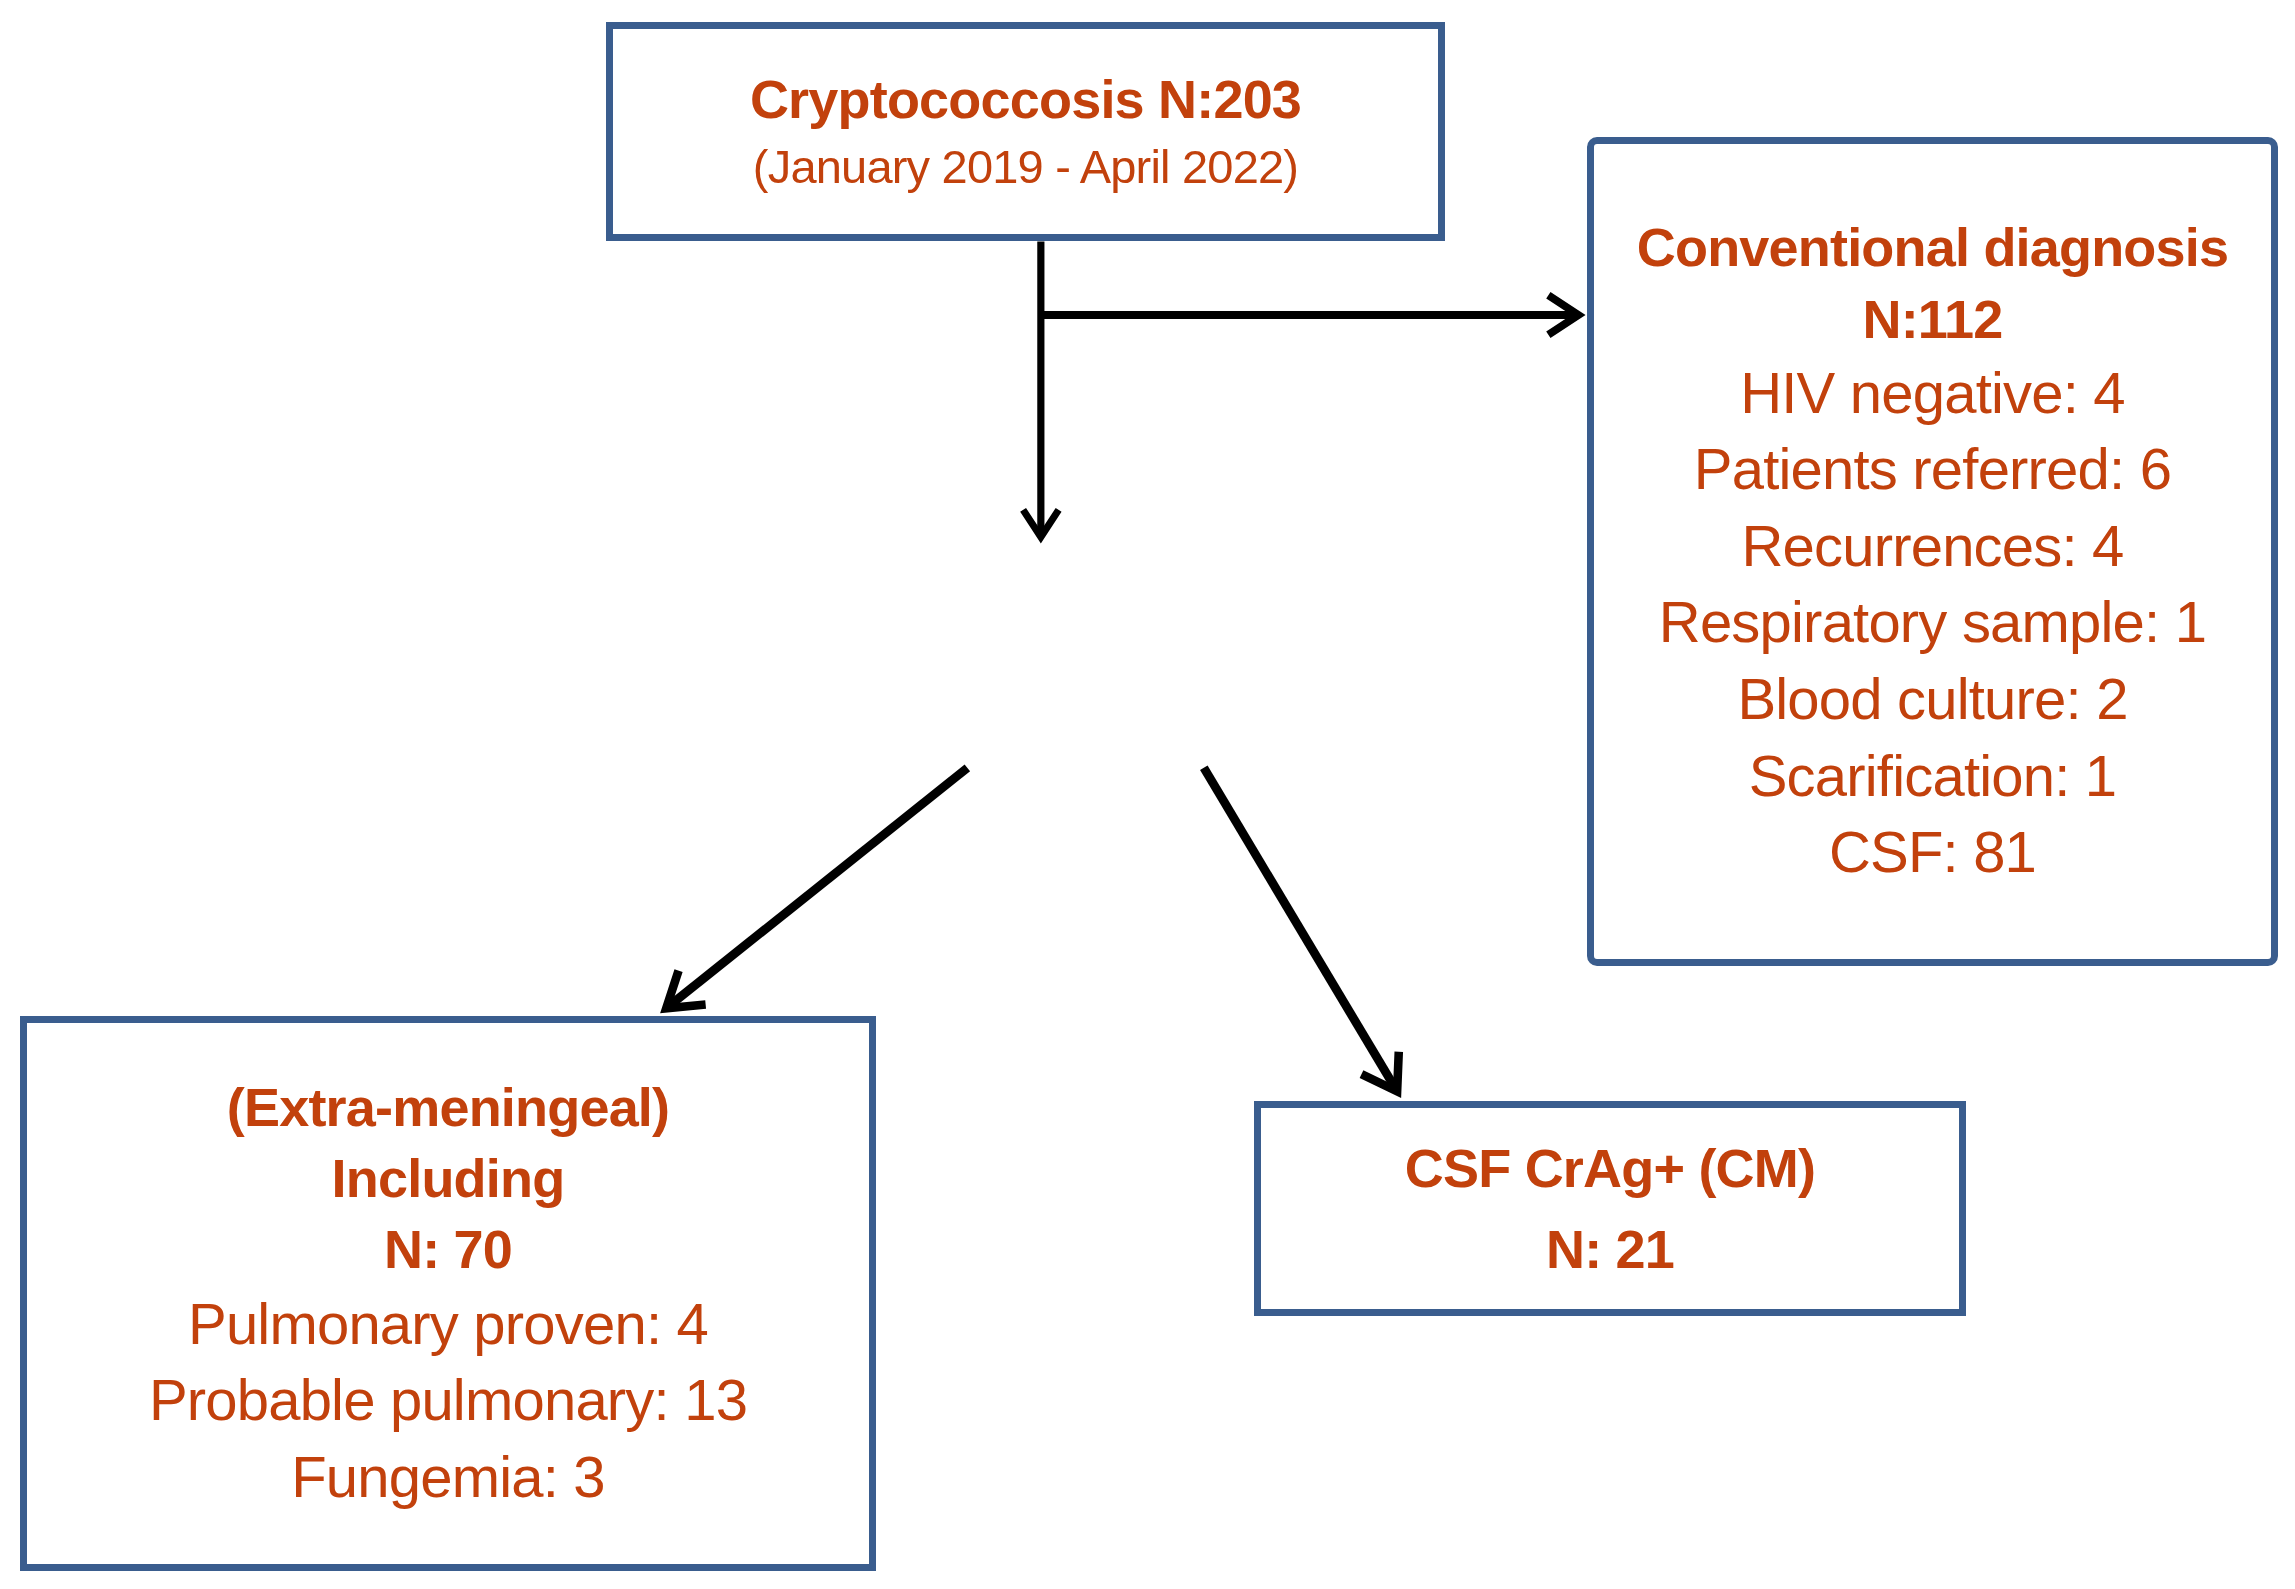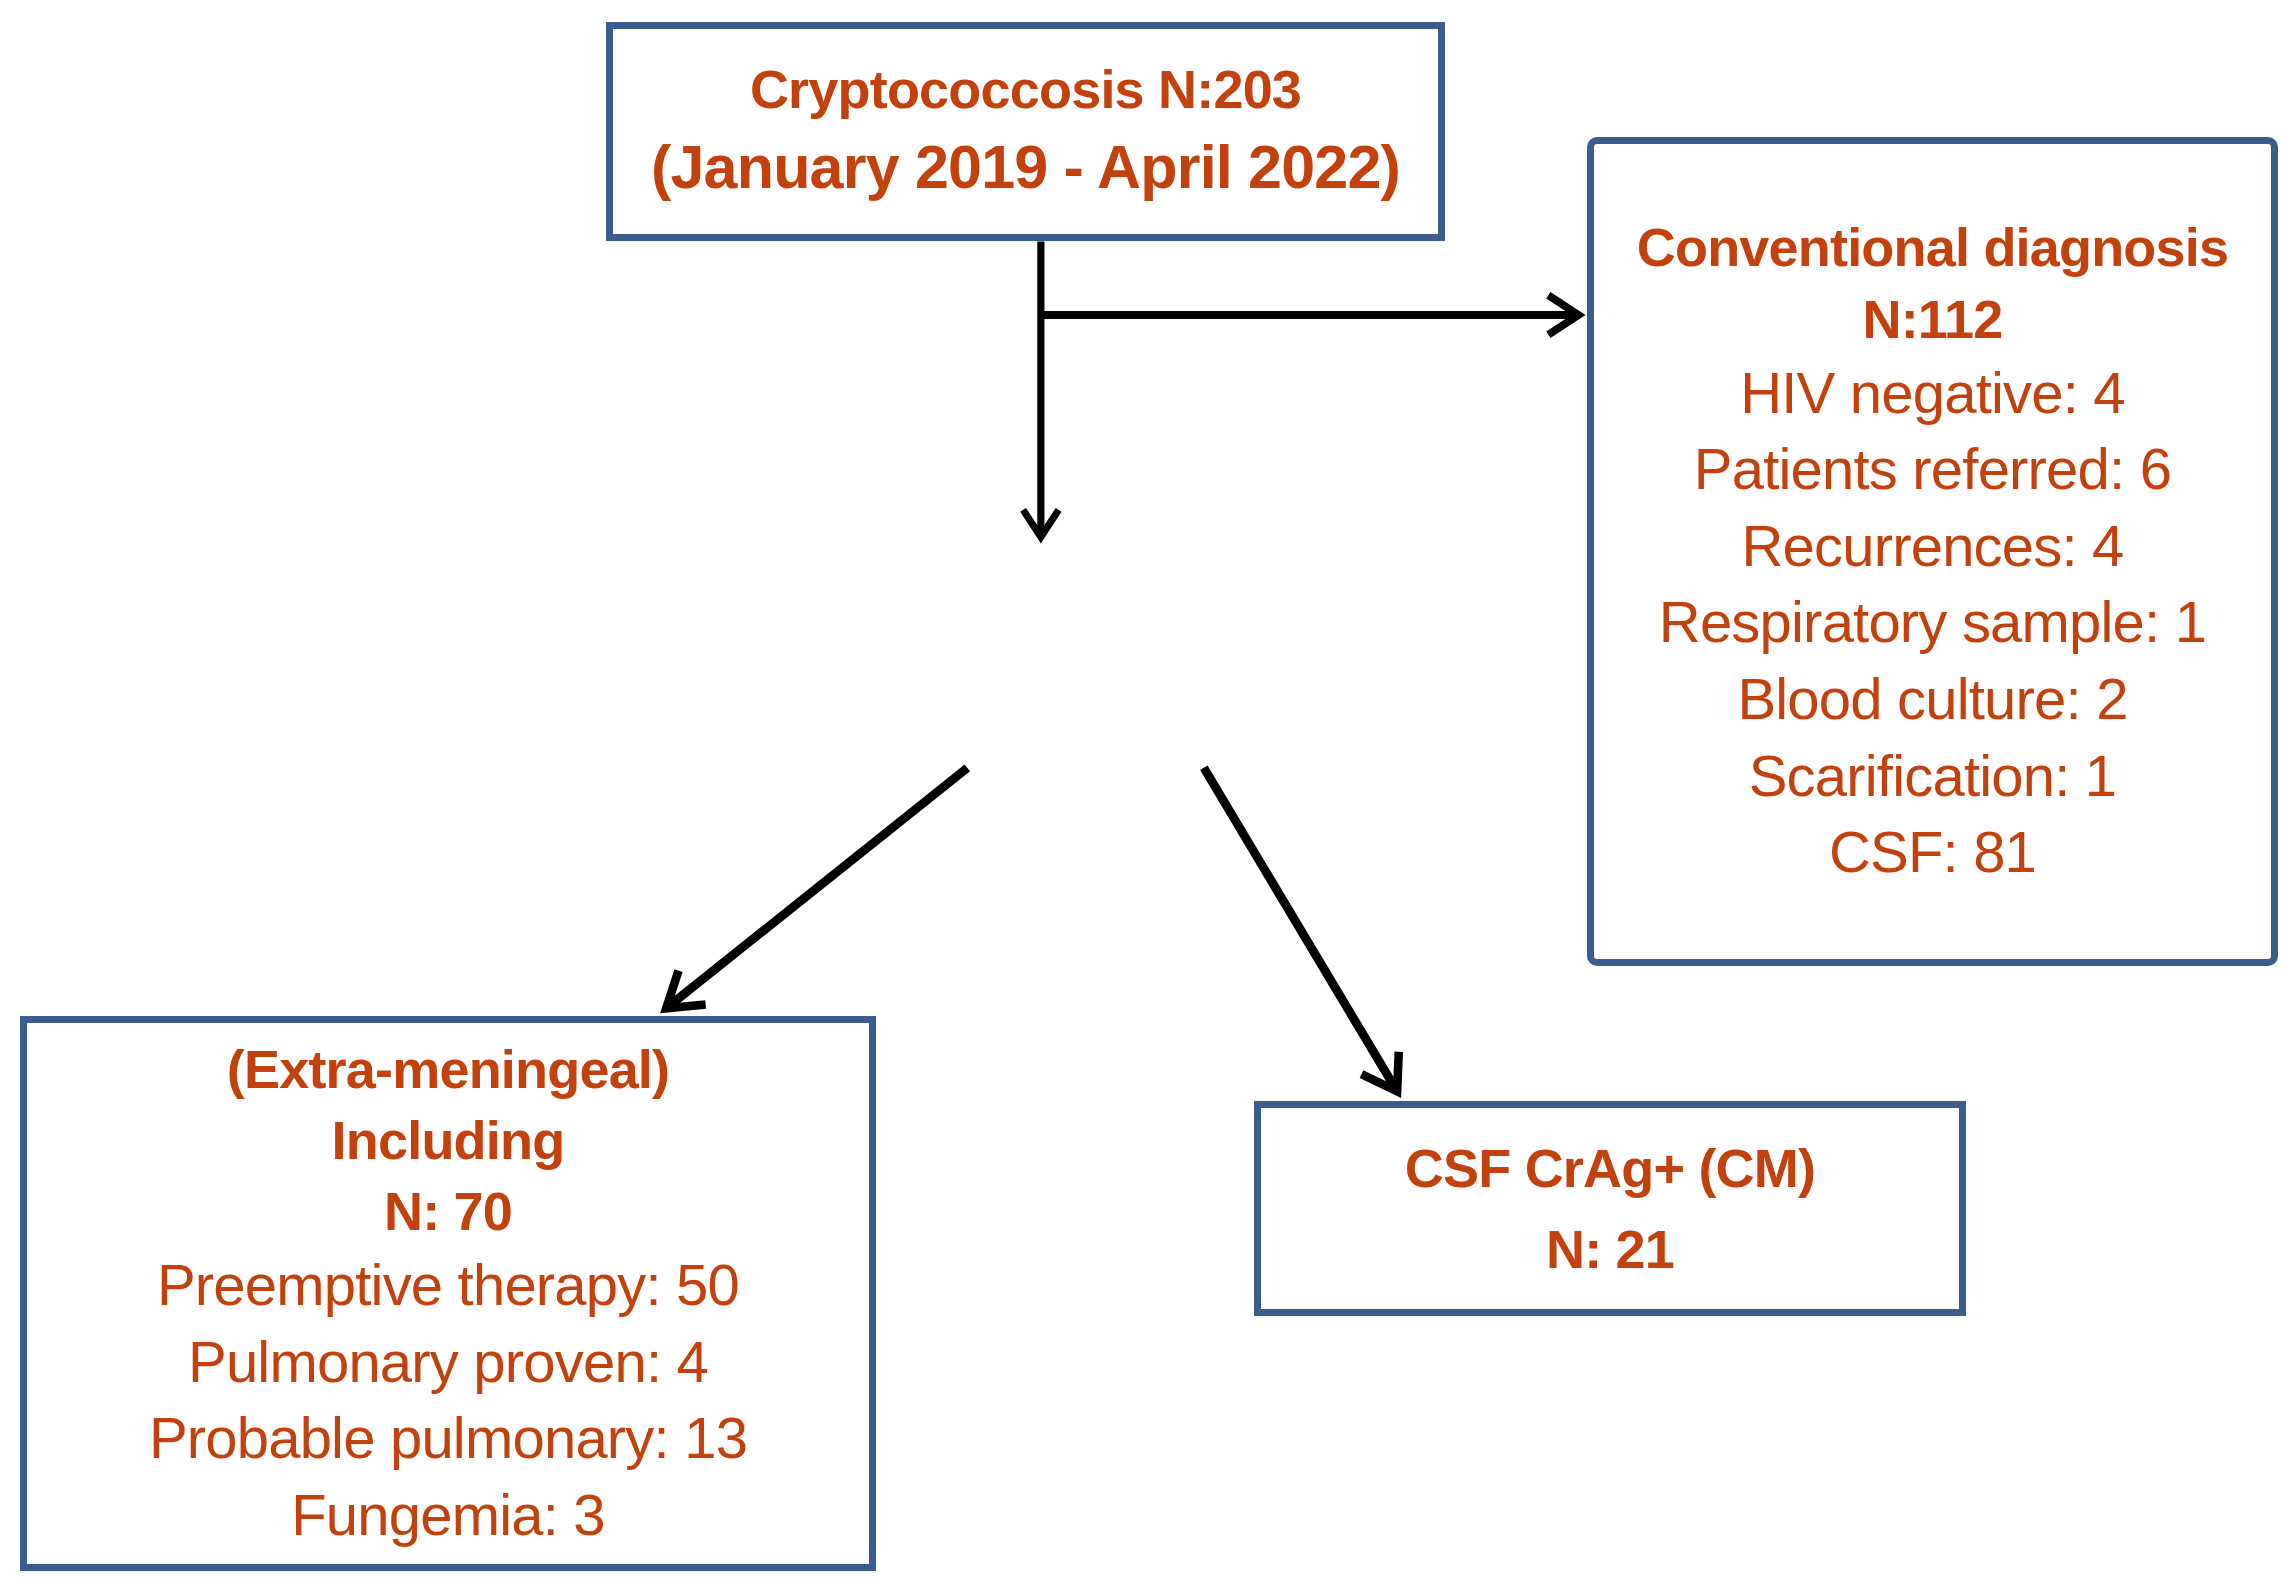--- a/index.html
+++ b/index.html
@@ -25,21 +25,21 @@
     border: 7.2px solid #3a5d8e;
     background: #ffffff;
     display: flex;
     flex-direction: column;
     justify-content: center;
     align-items: center;
     text-align: center;
     letter-spacing: -0.8px;
   }
   .t-lg-b { font-size: 54px; font-weight: bold; line-height: 1.32; white-space: nowrap; }
-  .t-lg   { font-size: 61px; font-weight: bold; line-height: 1.38; white-space: nowrap; }
+  .t-lg   { font-size: 47px; font-weight: normal; line-height: 1.38; white-space: nowrap; }
   .t-md   { font-size: 58px; font-weight: normal; line-height: 1.32; white-space: nowrap; }
   .spread .t-lg-b { line-height: 1.5; }
 
   #box-crypto { left: 606px;  top: 22.4px;   width: 839px; height: 219px; }
   #box-conv   { left: 1587px; top: 137px;  width: 691px;  height: 829px; border-radius: 10px; }
   #box-lfa    { left: 646px;  top: 546px;  width: 829px; height: 222px; }
   #box-incl   { left: 20px;   top: 1016px; width: 856px; height: 555px; }
   #box-csf    { left: 1254px; top: 1101px; width: 712px;  height: 215px; }
 </style>
 </head>
@@ -74,21 +74,20 @@
     <div class="t-md">Blood culture: 2</div>
     <div class="t-md">Scarification: 1</div>
     <div class="t-md">CSF: 81</div>
   </div>
 
 
   <div class="box" id="box-incl">
     <div class="t-lg-b">(Extra-meningeal)</div>
     <div class="t-lg-b">Including</div>
     <div class="t-lg-b">N: 70</div>
-    <div class="t-md">Preemptive therapy: 50</div>
     <div class="t-md">Pulmonary proven: 4</div>
     <div class="t-md">Probable pulmonary: 13</div>
     <div class="t-md">Fungemia: 3</div>
   </div>
 
   <div class="box spread" id="box-csf">
     <div class="t-lg-b">CSF CrAg+ (CM)</div>
     <div class="t-lg-b">N: 21</div>
   </div>
 

